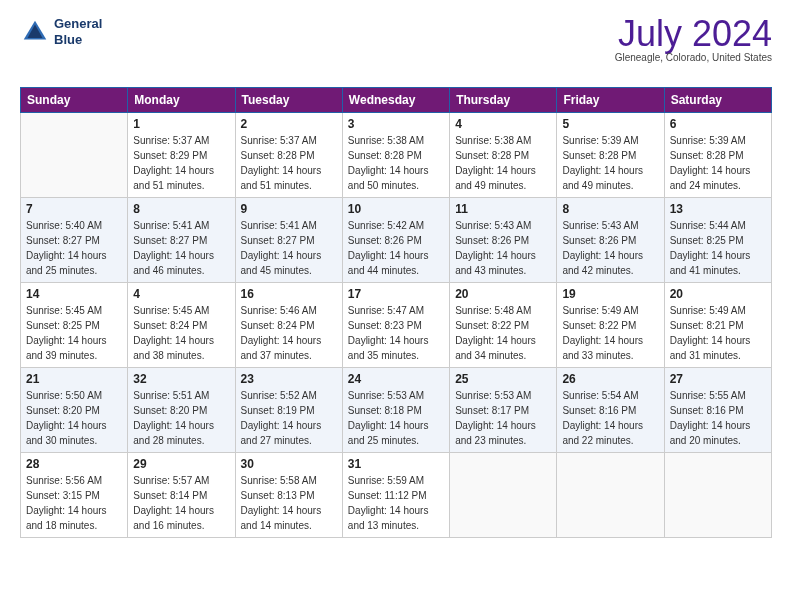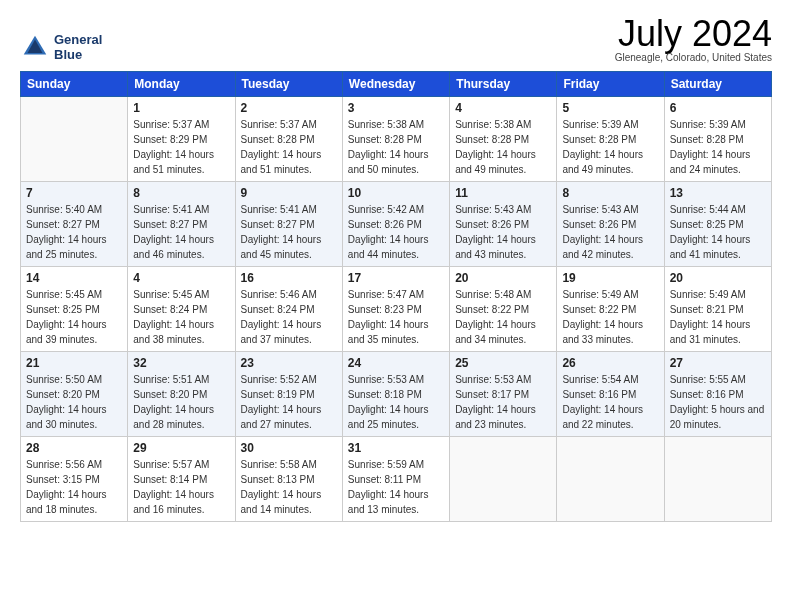--- a/index.html
+++ b/index.html
@@ -10,22 +10,22 @@
       height: 612px;
       overflow: hidden;
     }
     .container {
       width: 792px;
       padding: 16px 20px 10px 20px;
     }
     .header {
       display: flex;
       justify-content: space-between;
-      align-items: flex-end;
-      margin-bottom: 8px;
+      align-items: flex-start;
+      margin-bottom: 24px;
     }
     .logo {
       display: flex;
       align-items: center;
       gap: 4px;
     }
     .logo-text {
       display: flex;
       flex-direction: column;
       font-size: 13px;
@@ -35,36 +35,36 @@
     }
     .logo-icon {
       width: 30px;
       height: 30px;
     }
     .title-block {
       text-align: right;
     }
     .title-block h1 {
       font-size: 36px;
-      color: #000000;
+      color: #4c1d95;
       font-weight: normal;
       line-height: 1;
     }
     .title-block h2 {
       font-size: 10px;
       color: #444;
       font-weight: normal;
     }
     table {
       width: 100%;
       border-collapse: collapse;
       font-size: 10.5px;
     }
     thead tr th {
-      background-color: #1d4ed8;
+      background-color: #701a75;
       color: #fff;
       padding: 5px 6px;
       text-align: left;
       font-size: 12px;
       font-weight: bold;
       border: 1px solid #2060a8;
     }
     tbody tr td {
       border: 1px solid #ccc;
       vertical-align: top;
@@ -342,21 +342,21 @@
           <span>Sunrise: 5:54 AM</span><br>
           <span>Sunset: 8:16 PM</span><br>
           <span>Daylight: 14 hours and 22 minutes.</span>
         </div>
       </td>
           <td>
         <span class="day-num">27</span>
         <div class="day-info">
           <span>Sunrise: 5:55 AM</span><br>
           <span>Sunset: 8:16 PM</span><br>
-          <span>Daylight: 5 hours and 20 minutes.</span>
+          <span>Daylight: 14 hours and 20 minutes.</span>
         </div>
       </td>
         </tr>
         <tr>
           <td>
         <span class="day-num">28</span>
         <div class="day-info">
           <span>Sunrise: 5:56 AM</span><br>
           <span>Sunset: 3:15 PM</span><br>
           <span>Daylight: 14 hours and 18 minutes.</span>
@@ -375,21 +375,21 @@
         <div class="day-info">
           <span>Sunrise: 5:58 AM</span><br>
           <span>Sunset: 8:13 PM</span><br>
           <span>Daylight: 14 hours and 14 minutes.</span>
         </div>
       </td>
           <td>
         <span class="day-num">31</span>
         <div class="day-info">
           <span>Sunrise: 5:59 AM</span><br>
-          <span>Sunset: 8:11 PM</span><br>
+          <span>Sunset: 11:12 PM</span><br>
           <span>Daylight: 14 hours and 13 minutes.</span>
         </div>
       </td>
           <td class="empty-cell"></td>
           <td class="empty-cell"></td>
           <td class="empty-cell"></td>
         </tr>
       </tbody>
   </table>
 </div>

